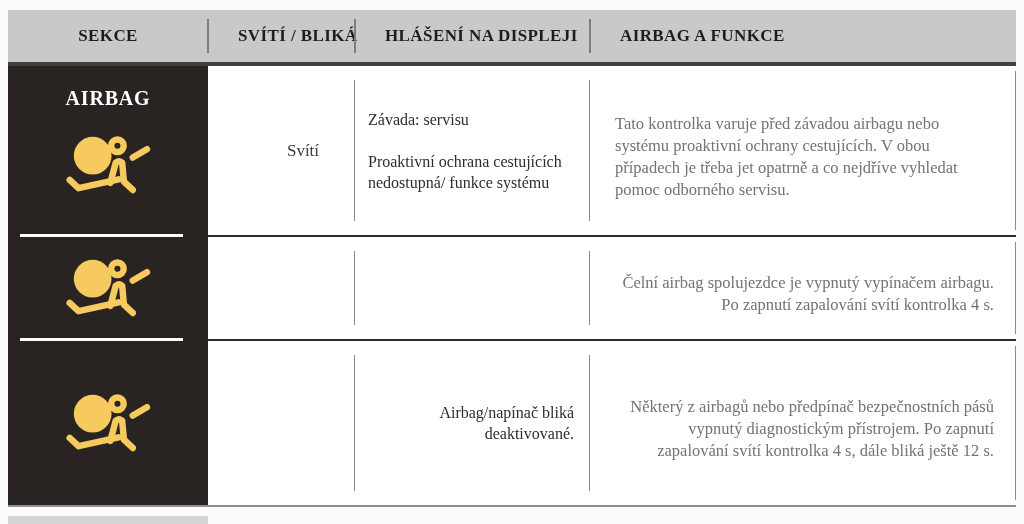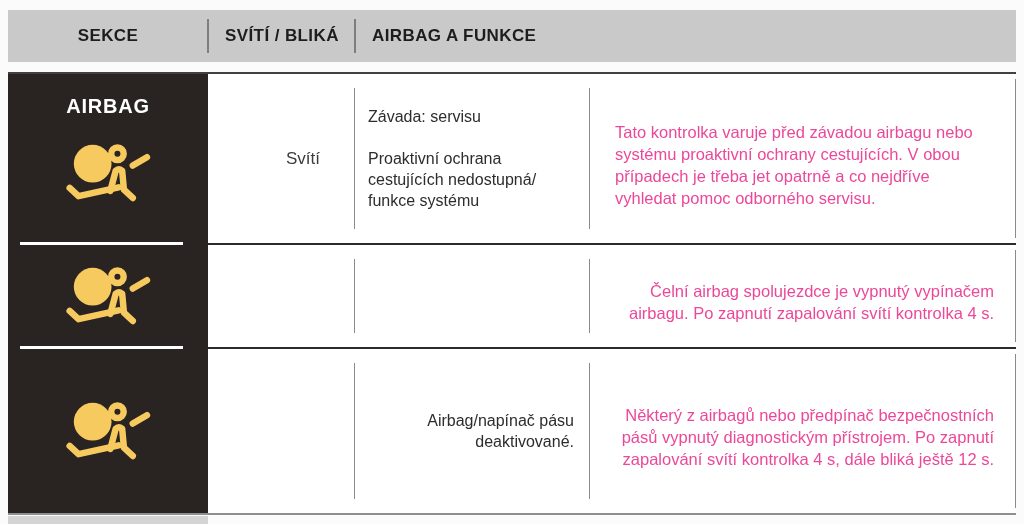--- a/index.html
+++ b/index.html
@@ -3,48 +3,47 @@
 <meta charset="utf-8">
 <style>
   html,body { margin:0; padding:0; }
   body {
     width:1024px; height:524px;
     background:#fbfbfb;
     font-family:"Liberation Sans", sans-serif;
     position:relative;
     -webkit-font-smoothing:antialiased;
   }
-  .table-wrap { position:absolute; left:8px; top:10px; width:1008px; }
+  .table-wrap { position:absolute; left:8px; top:10px; width:1008px;font-family:Liberation Serif, serif; }
 
   
   .thead {
     display:grid;
     grid-template-columns:200px 147px 235px 426px;
     height:52px;
     background:#c9c9c9;
   }
   .hcell {
     display:flex; align-items:center;
     font-weight:700; font-size:17px; letter-spacing:.4px;
-    color:#1d1d1d; position:relative; padding-left:17px;
+    color:#1d1d1d; position:relative; padding-left:30px;
     white-space:nowrap;
   }
   .hcell.first { justify-content:center; padding-left:0; }
   .hcell:not(.first)::before {
     content:""; position:absolute; left:-1px; top:9px; bottom:9px;
     width:2px; background:#7e7e7e;
   }
 
   
   .tbody {
-    margin-top:10px;
     display:grid;
     grid-template-columns:200px 147px 235px 426px;
     grid-template-rows:169px 104px 166px;
-    border-top:2px solid #404040;
+    border-top:4px solid #404040;
     border-bottom:2px solid #8f8f8f;
     background:#fff;
   }
   .cell { position:relative; }
 
   
   .sekce {
     background:#292322;
     display:flex; flex-direction:column; align-items:center; justify-content:center;
     position:relative;
@@ -79,21 +78,21 @@
   }
   .msg-cell {
     display:flex; flex-direction:column; justify-content:center;
     padding:10px 16px 10px 13px;
     font-size:16px; line-height:21px; color:#2d2d2d;
   }
   .msg-line + .msg-line { margin-top:21px; }
   .desc-cell {
     display:flex; align-items:center;
     padding:12px 22px 0 25px;
-    font-size:16.5px; line-height:22px; color:#ec4899;
+    font-size:16.5px; line-height:22px; color:#737373;
   }
 
   .icon-box { width:96px; height:68px; display:flex; align-items:center; justify-content:center; }
   .icon-box svg { display:block; }
 
   .bottom-strip {
     position:absolute; left:8px; top:516px; width:200px; height:8px;
     background:#d4d4d4;
   }
 </style>
@@ -115,20 +114,21 @@
       <path d="M48,39 L14,46.5 L6.5,39.5"></path>
     </g>
   </defs>
 </svg>
 
 <div class="table-wrap">
 
   <div class="thead">
     <div class="hcell first">SEKCE</div>
     <div class="hcell">SVÍTÍ / BLIKÁ</div>
+    <div class="hcell">HLÁŠENÍ NA DISPLEJI</div>
     <div class="hcell">AIRBAG A FUNKCE</div>
   </div>
 
   <div class="tbody">
 
     <div class="cell sekce r1">
       <div class="section-title">AIRBAG</div>
       <div class="icon-box">
         <svg width="92" height="62" viewBox="0 0 78 52">
             <use href="#airbag-icon"></use>
@@ -157,20 +157,20 @@
     <div class="cell sekce r3">
       <div class="white-sep"></div>
       <div class="icon-box">
         <svg width="92" height="62" viewBox="0 0 78 52">
             <use href="#airbag-icon"></use>
           </svg>
       </div>
     </div>
     <div class="cell status-cell rowsep"></div>
     <div class="cell msg-cell vl rowsep">
-        <div class="msg-line">Airbag/napínač pásu deaktivované.</div>
+        <div class="msg-line">Airbag/napínač bliká deaktivované.</div>
       </div>
     <div class="cell desc-cell vl vr rowsep">Některý z airbagů nebo předpínač bezpečnostních pásů vypnutý diagnostickým přístrojem. Po zapnutí zapalování svítí kontrolka 4 s, dále bliká ještě 12 s.</div>
 
   </div>
 </div>
 
 <div class="bottom-strip"></div>
 
 </body></html>

